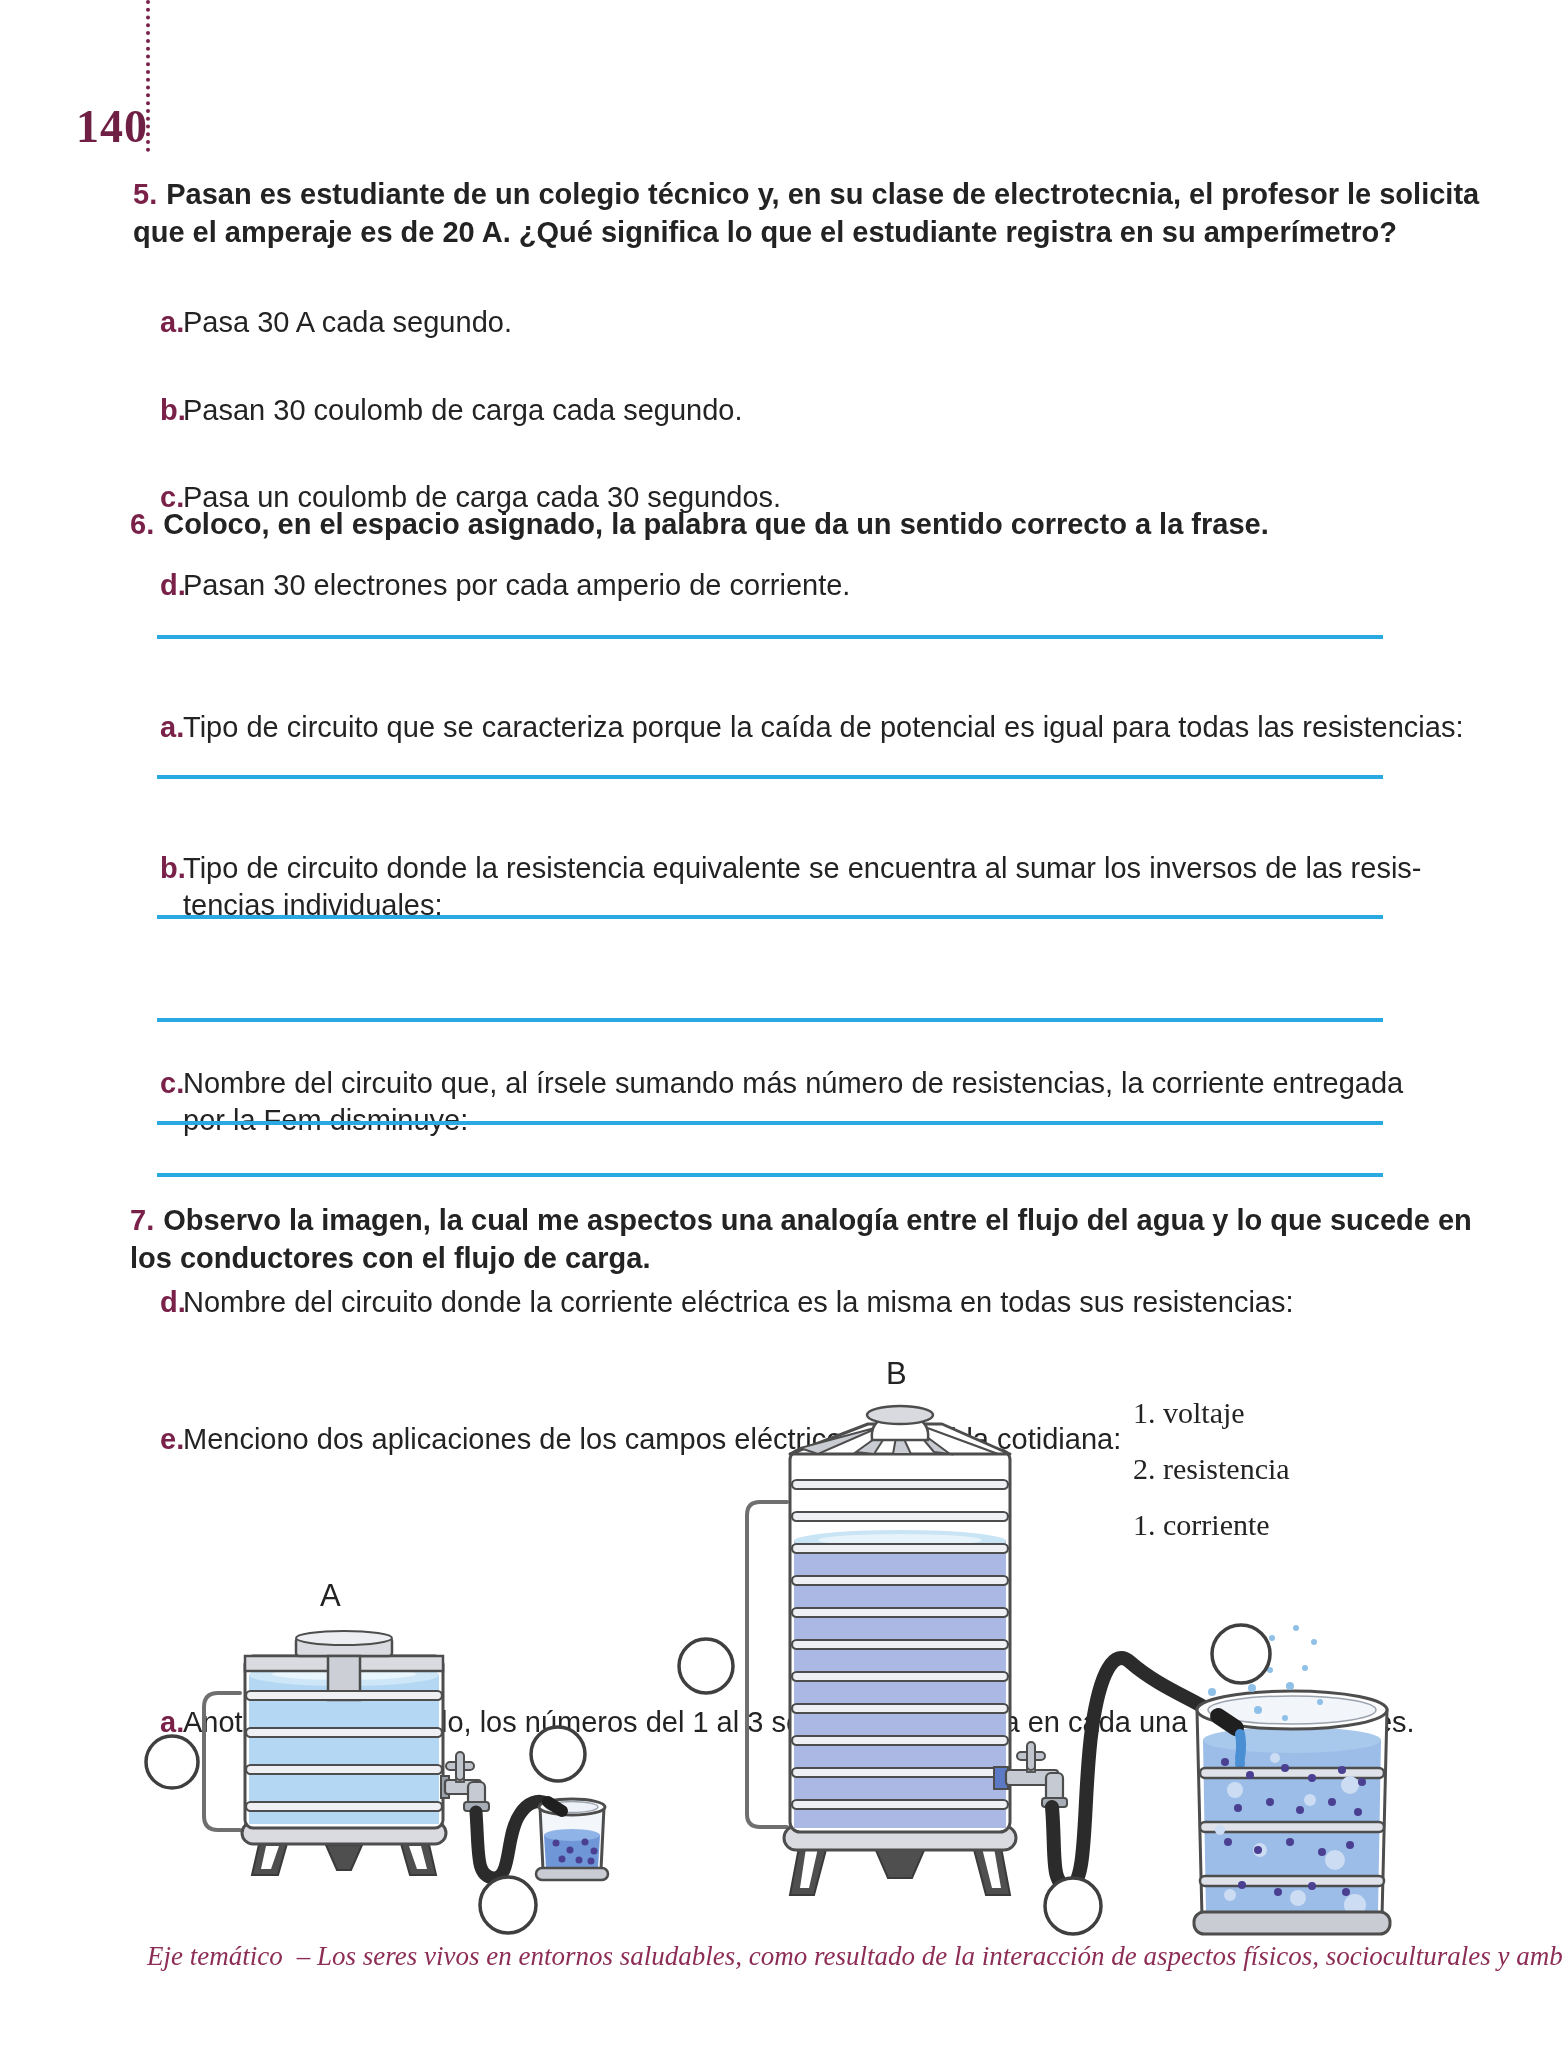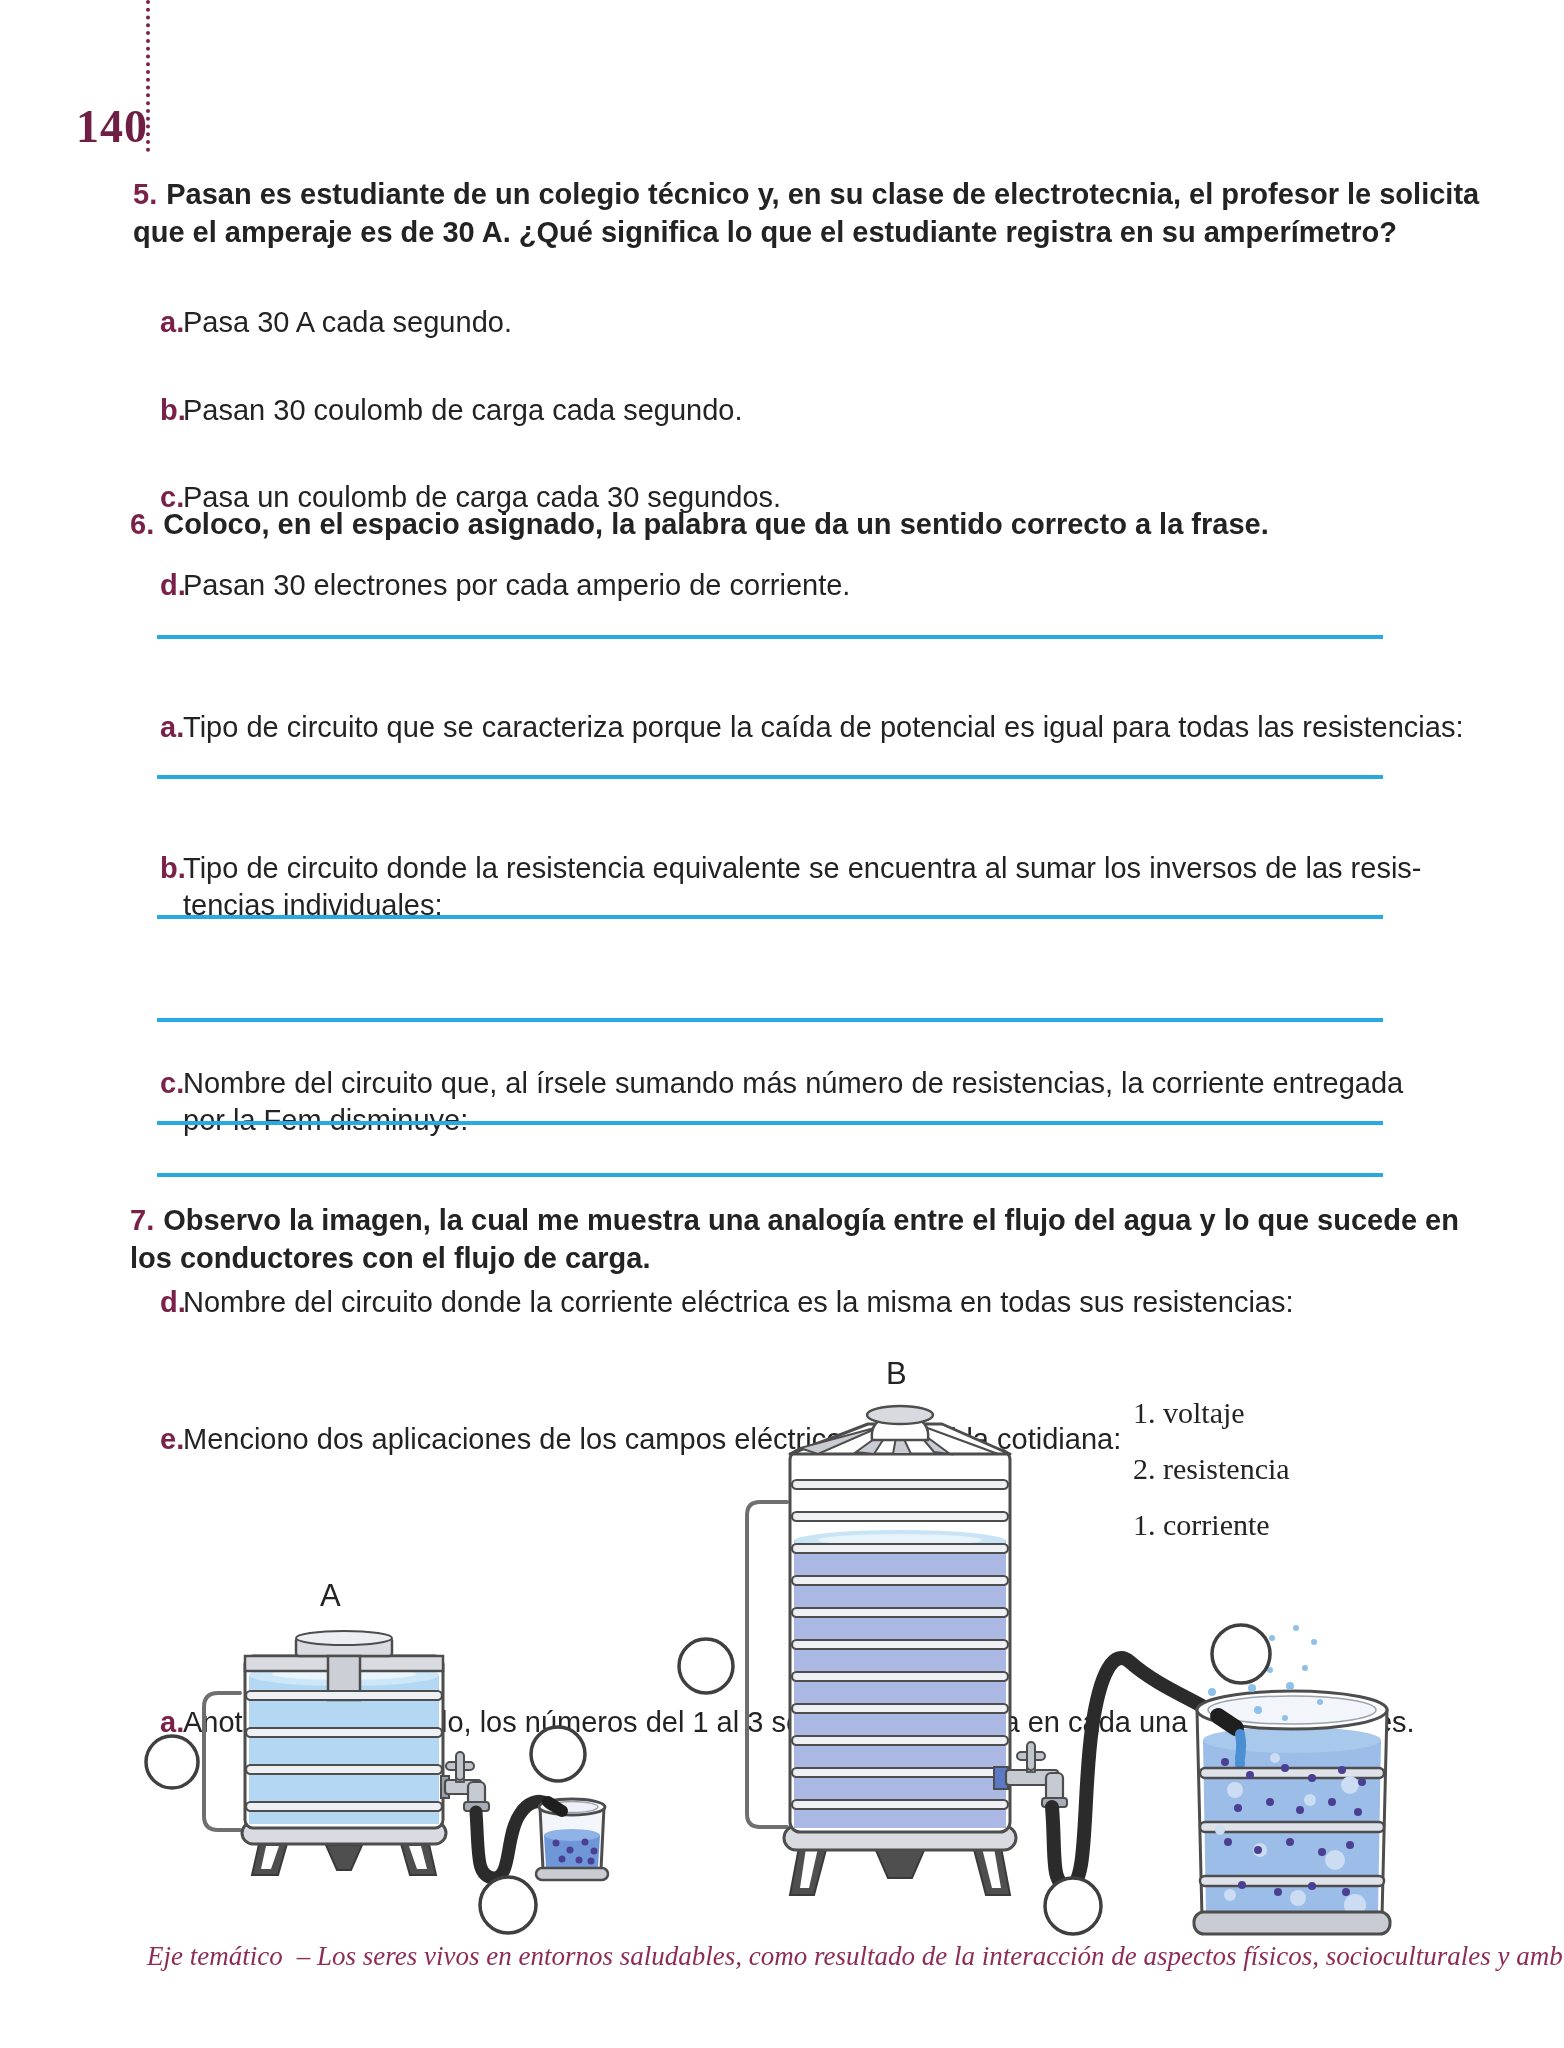--- a/index.html
+++ b/index.html
@@ -24,21 +24,21 @@
 </head>
 <body>
 
 <div class="page">
 
   <div class="abs pagenum" style="left:76px;top:100px;">140</div>
   <div class="abs dotline" style="left:146px;top:0px;"></div>
 
   <div class="abs stem" style="left:133px;top:176px;width:1260px;">
     <div class="line"><span class="qnum">5.</span><span>Pasan es estudiante de un colegio técnico y, en su clase de electrotecnia, el profesor le solicita</span></div>
-    <div class="line">que el amperaje es de 30 A. ¿Qué significa lo que el estudiante registra en su amperímetro?</div>
+    <div class="line">que el amperaje es de 20 A. ¿Qué significa lo que el estudiante registra en su amperímetro?</div>
   </div>
 
   <div class="abs opt" style="left:140px;top:304px;">
     <span class="letter">a.</span>
     <div class="line">Pasa 30 A cada segundo.</div>
   </div>
   <div class="abs opt" style="left:140px;top:354px;">
     <span class="letter">b.</span>
     <div class="line">Pasan 30 coulomb de carga cada segundo.</div>
   </div>
@@ -82,21 +82,21 @@
   <div class="abs blank" style="left:157px;top:1018px;"></div>
 
   <div class="abs opt" style="left:140px;top:1046px;">
     <span class="letter">e.</span>
     <div class="line">Menciono dos aplicaciones de los campos eléctricos en la vida cotidiana:</div>
   </div>
   <div class="abs blank" style="left:157px;top:1121px;"></div>
   <div class="abs blank" style="left:157px;top:1173px;"></div>
 
   <div class="abs stem" style="left:130px;top:1202px;width:1260px;">
-    <div class="line"><span class="qnum">7.</span><span>Observo la imagen, la cual me muestra una analogía entre el flujo del agua y lo que sucede en</span></div>
+    <div class="line"><span class="qnum">7.</span><span>Observo la imagen, la cual me aspectos una analogía entre el flujo del agua y lo que sucede en</span></div>
     <div class="line">los conductores con el flujo de carga.</div>
   </div>
   <div class="abs opt" style="left:140px;top:1291px;">
     <span class="letter">a.</span>
     <div class="line">Anoto en cada círculo, los números del 1 al 3 según corresponda en cada una de las imágenes.</div>
   </div>
 
   <svg class="abs" style="left:100px;top:1330px;" width="1360" height="620" viewBox="0 0 1360 620">
 
     <g>

